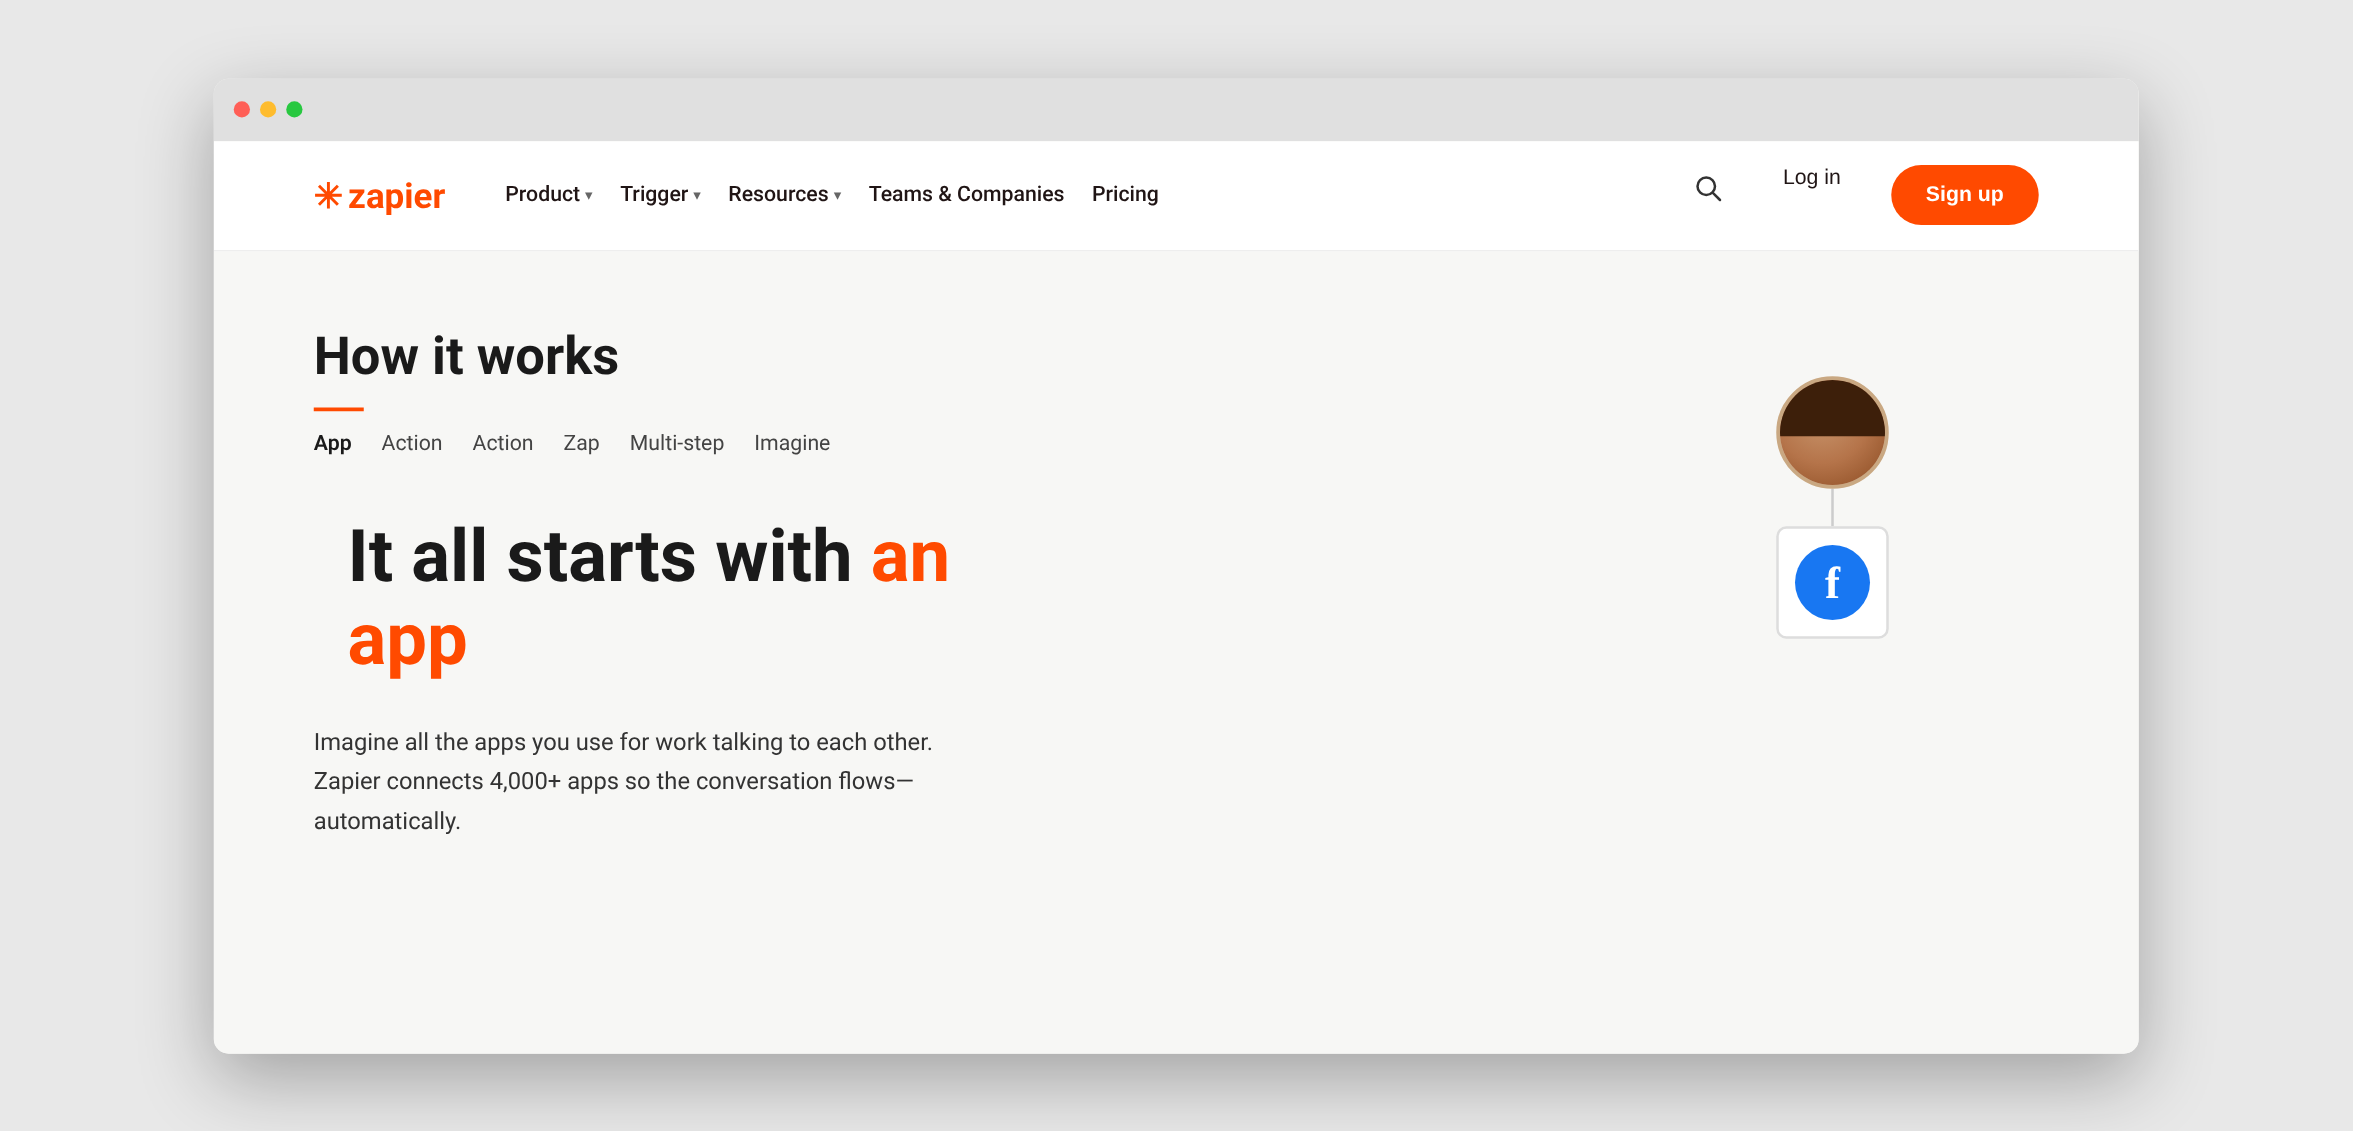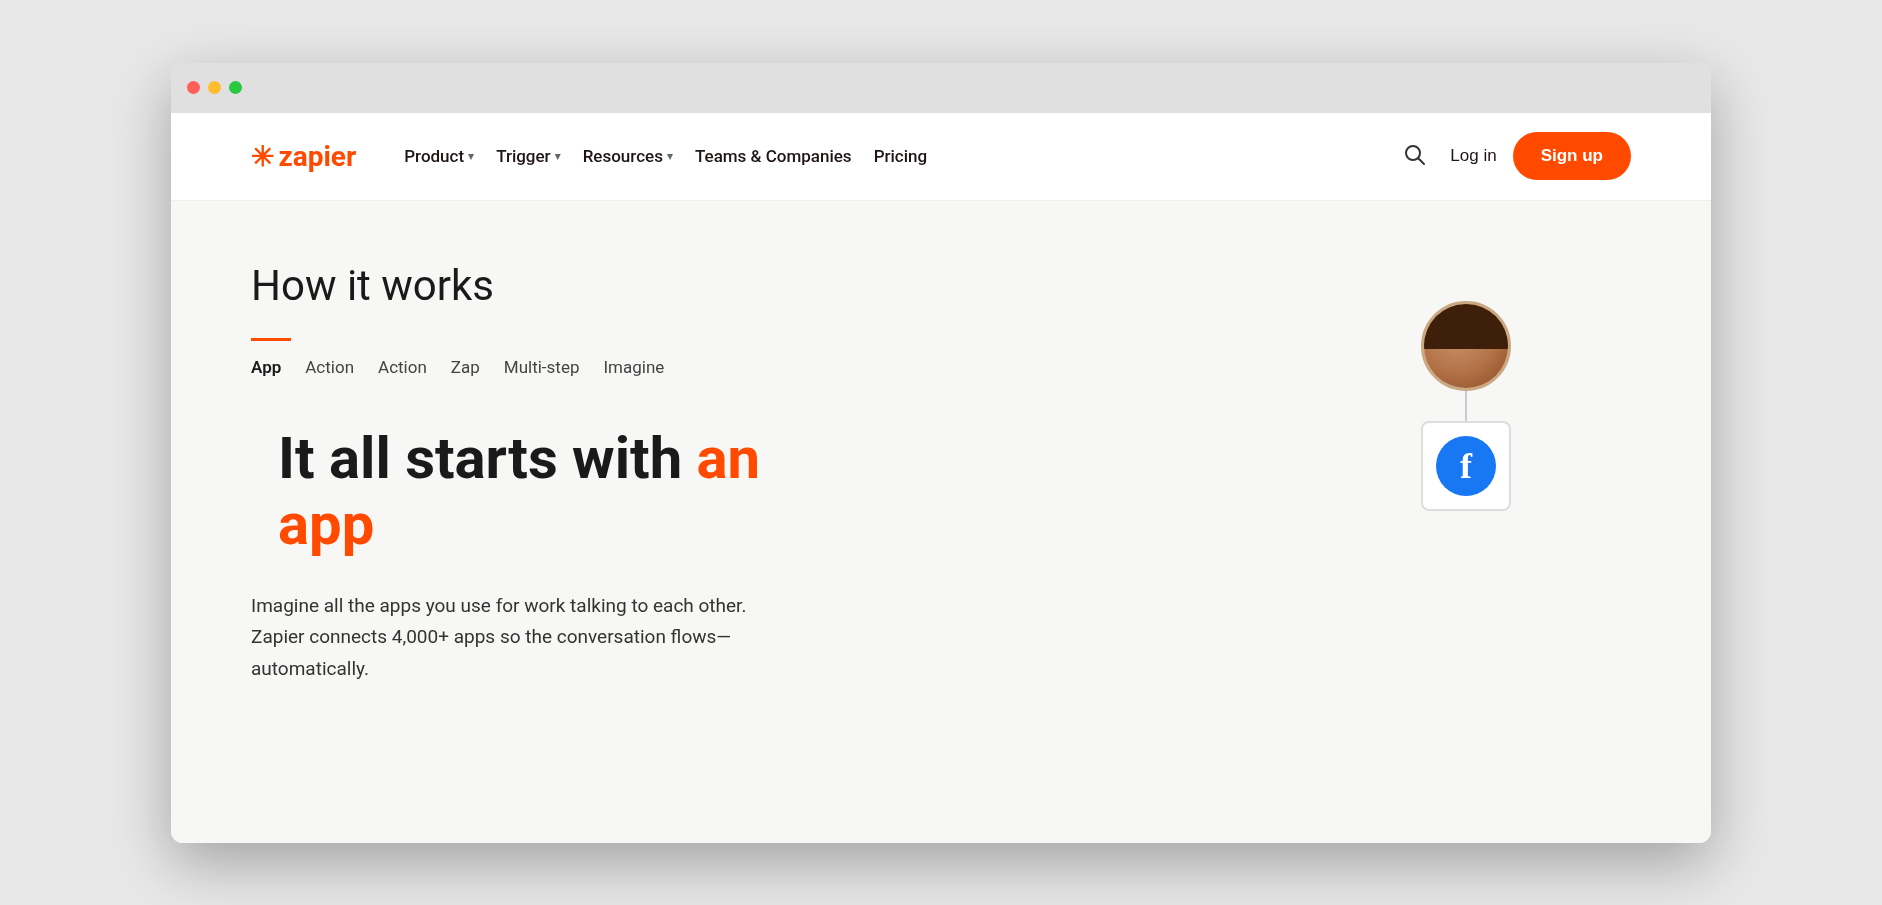--- a/index.html
+++ b/index.html
@@ -95,22 +95,22 @@
       text-decoration: none;
     }
 
     .nav-item .chevron {
       font-size: 12px;
       color: #666;
     }
 
     .nav-actions {
       display: flex;
-      align-items: center;
-      gap: 16px;
+      align-items: flex-start;
+      gap: 40px;
     }
 
     .search-icon-btn {
       background: none;
       border: none;
       cursor: pointer;
       padding: 8px;
     }
 
     .login-btn {
@@ -134,23 +134,23 @@
     }
 
     
     .main-content {
       padding: 60px 80px;
       position: relative;
     }
 
     .section-title {
       font-size: 42px;
-      font-weight: 400;
+      font-weight: 700;
       color: #1a1a1a;
-      margin-bottom: 28px;
+      margin-bottom: 16px;
     }
 
     .tab-underline {
       width: 40px;
       height: 3px;
       background: #ff4a00;
       margin-bottom: 16px;
     }
 
     .tabs-row {

